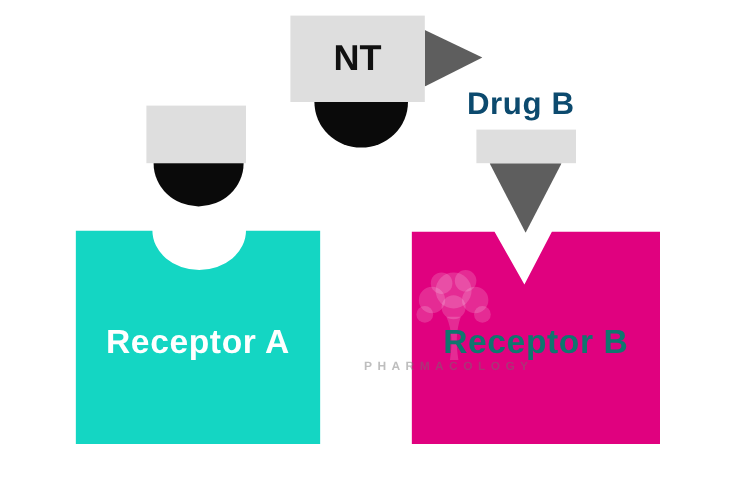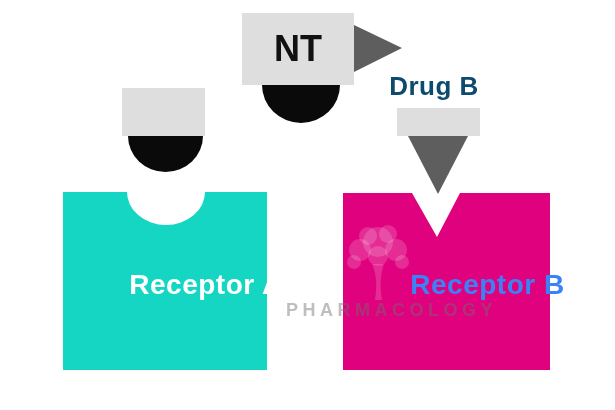--- a/index.html
+++ b/index.html
@@ -23,44 +23,43 @@
     white-space: nowrap;
     line-height: 1.1;
   }
   .drug-label {
     font-size: 26px;
     letter-spacing: 0.5px;
   }
   .receptor-label {
     font-size: 28px;
     letter-spacing: 0.5px;
-    padding-left: 41px;
   }
   .nt-box {
     position: absolute;
     left: 242px; top: 13px;
     width: 112px; height: 72px;
     display: flex;
     align-items: center;
     justify-content: center;
     font-weight: bold;
-    font-size: 36px;
+    font-size: 30px;
   }
   .ligand-rect {
     position: absolute;
   }
   .half-dome {
     position: absolute;
     border-radius: 0 0 50% 50% / 0 0 100% 100%;
   }
   .watermark-text {
     position: absolute;
     left: 286px; top: 300px;
     width: 176px;
-    font-size: 18px;
+    font-size: 10px;
     font-weight: bold;
     letter-spacing: 4.5px;
     text-align: center;
     white-space: nowrap;
   }
 </style>
 </head>
 <body>
 
 <div class="canvas">
@@ -100,15 +99,15 @@
   </svg>
   <div class="half-dome" style="left: 262px; top: 85px; width: 78px; height: 38px; background-color: rgb(10, 10, 10);"></div>
 
   <div class="label drug-label" style="left: 374px; top: 72px; width: 120px; color: #0c4a6e;">Drug B</div>
   <div class="ligand-rect" style="left: 397px; top: 108px; width: 83px; height: 28px; background-color: rgb(222, 222, 222);"></div>
   <svg class="abs" style="left:408px; top:136px;" width="60" height="58" viewBox="0 0 60 58">
     <polygon points="0,0 60,0 30,58" fill="#5e5e5e"></polygon>
   </svg>
 
   <div class="label receptor-label" style="left: 63px; top: 270px; width: 204px; color: rgb(255, 255, 255);">Receptor A</div>
-  <div class="label receptor-label" style="left: 343px; top: 270px; width: 207px; color: #3b82f6;">Receptor B</div>
+  <div class="label receptor-label" style="left: 343px; top: 270px; width: 207px; color: #0f766e;">Receptor B</div>
 
 </div>
 
 </body></html>

